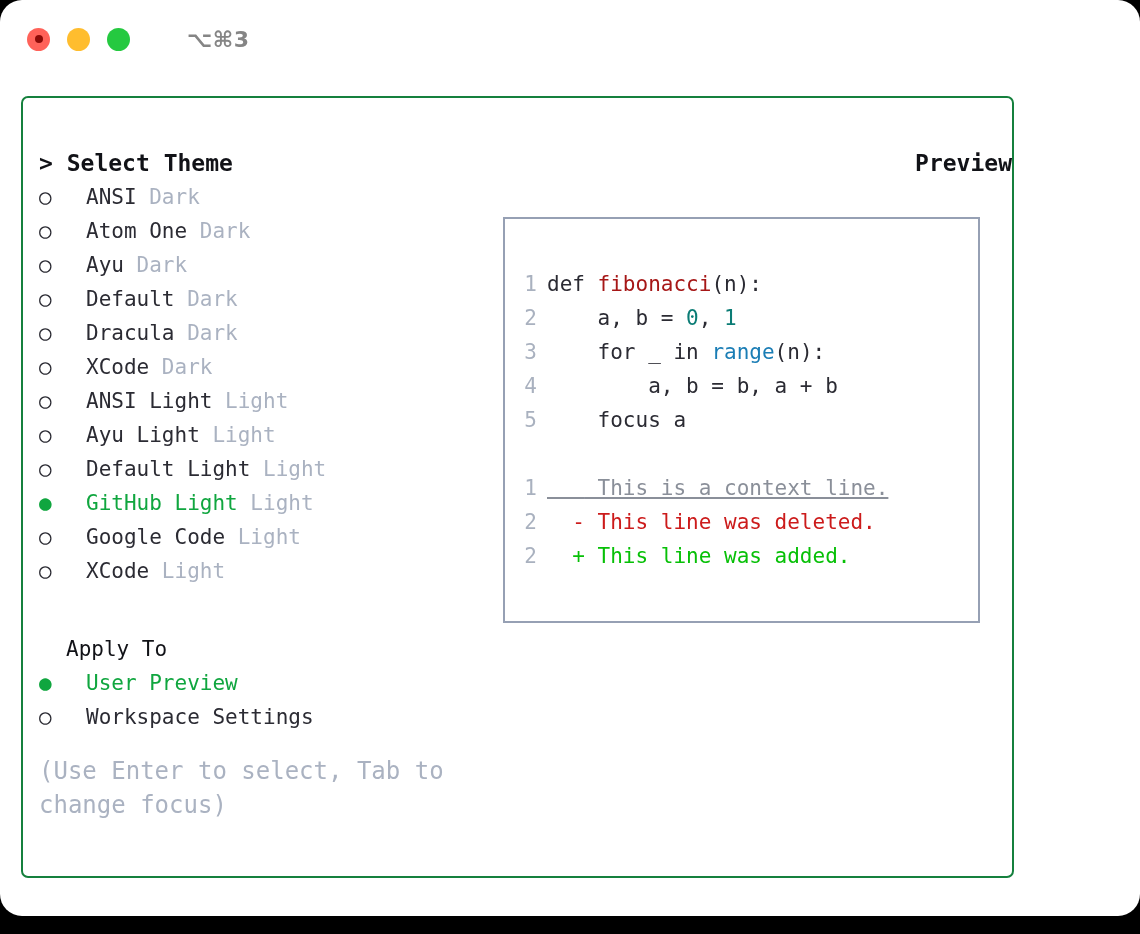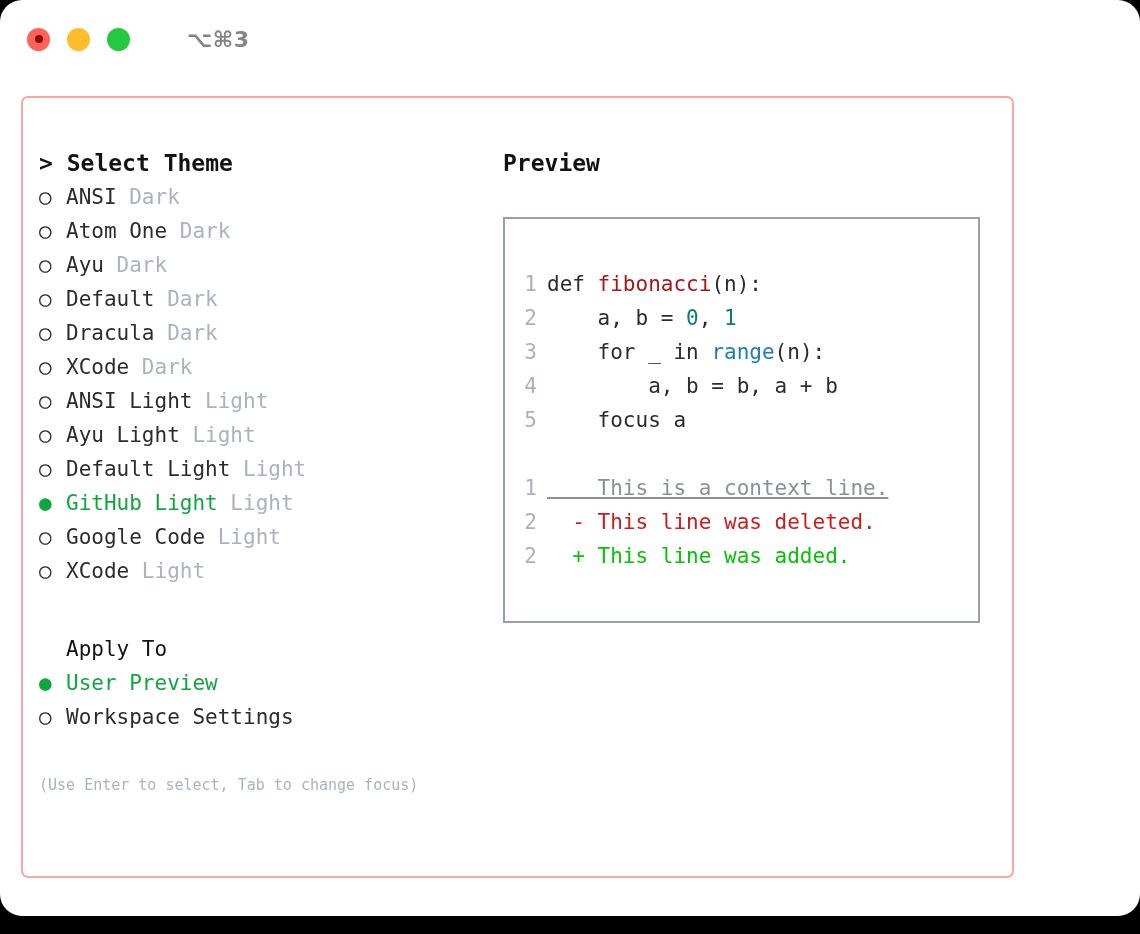--- a/index.html
+++ b/index.html
@@ -52,21 +52,21 @@
     letter-spacing: 0.5px;
     font-family: "DejaVu Sans", "Liberation Sans", sans-serif;
   }
 
   
   .panel {
     position: absolute;
     left: 21px; top: 96px;
     width: 993px;
     height: 782px;
-    border: 2px solid #fca5a5;
+    border: 2px solid #15803d;
     border-radius: 7px;
     background: #ffffff;
   }
 
   .panel-inner {
     position: absolute;
     left: 0; top: 0;
     width: 100%; height: 100%;
     display: flex;
   }
@@ -91,48 +91,49 @@
     font-size: 21px;
     white-space: pre;
   }
   .bullet {
     width: 27px;
     flex: 0 0 27px;
     font-size: 21px;
     color: #2b2b33;
   }
   .bullet.sel { color: #10a63f; }
-  .opt-label { color: #2b2b33; }
+  .opt-label { color: #2b2b33; margin-left: 20px; }
   .opt-row.selected .opt-label { color: #10a63f; }
   .opt-cat { color: #aab2c1; }
 
   .apply-head {
     margin-top: 44px;
     line-height: 34px;
     font-size: 21px;
     color: #111217;
     padding-left: 27px;
     white-space: pre;
   }
 
   .hint {
-    margin-top: 30px;
-    font-size: 15px;
-    line-height: 42px;
+    margin-top: 20px;
+    font-size: 24px;
+    line-height: 34px;
     color: #aab2c1;
     width: 420px;
   }
 
   
   .preview-title {
     font-size: 23px;
     font-weight: 700;
     color: #111217;
     line-height: 34px;
     margin-left: 0;
+    text-align: right;
   }
 
   .code-box {
     margin-top: 37px;
     width: 477px;
     height: 406px;
     border: 2px solid #96a0b4;
     background: #ffffff;
     padding: 48px 0 0 0;
   }

